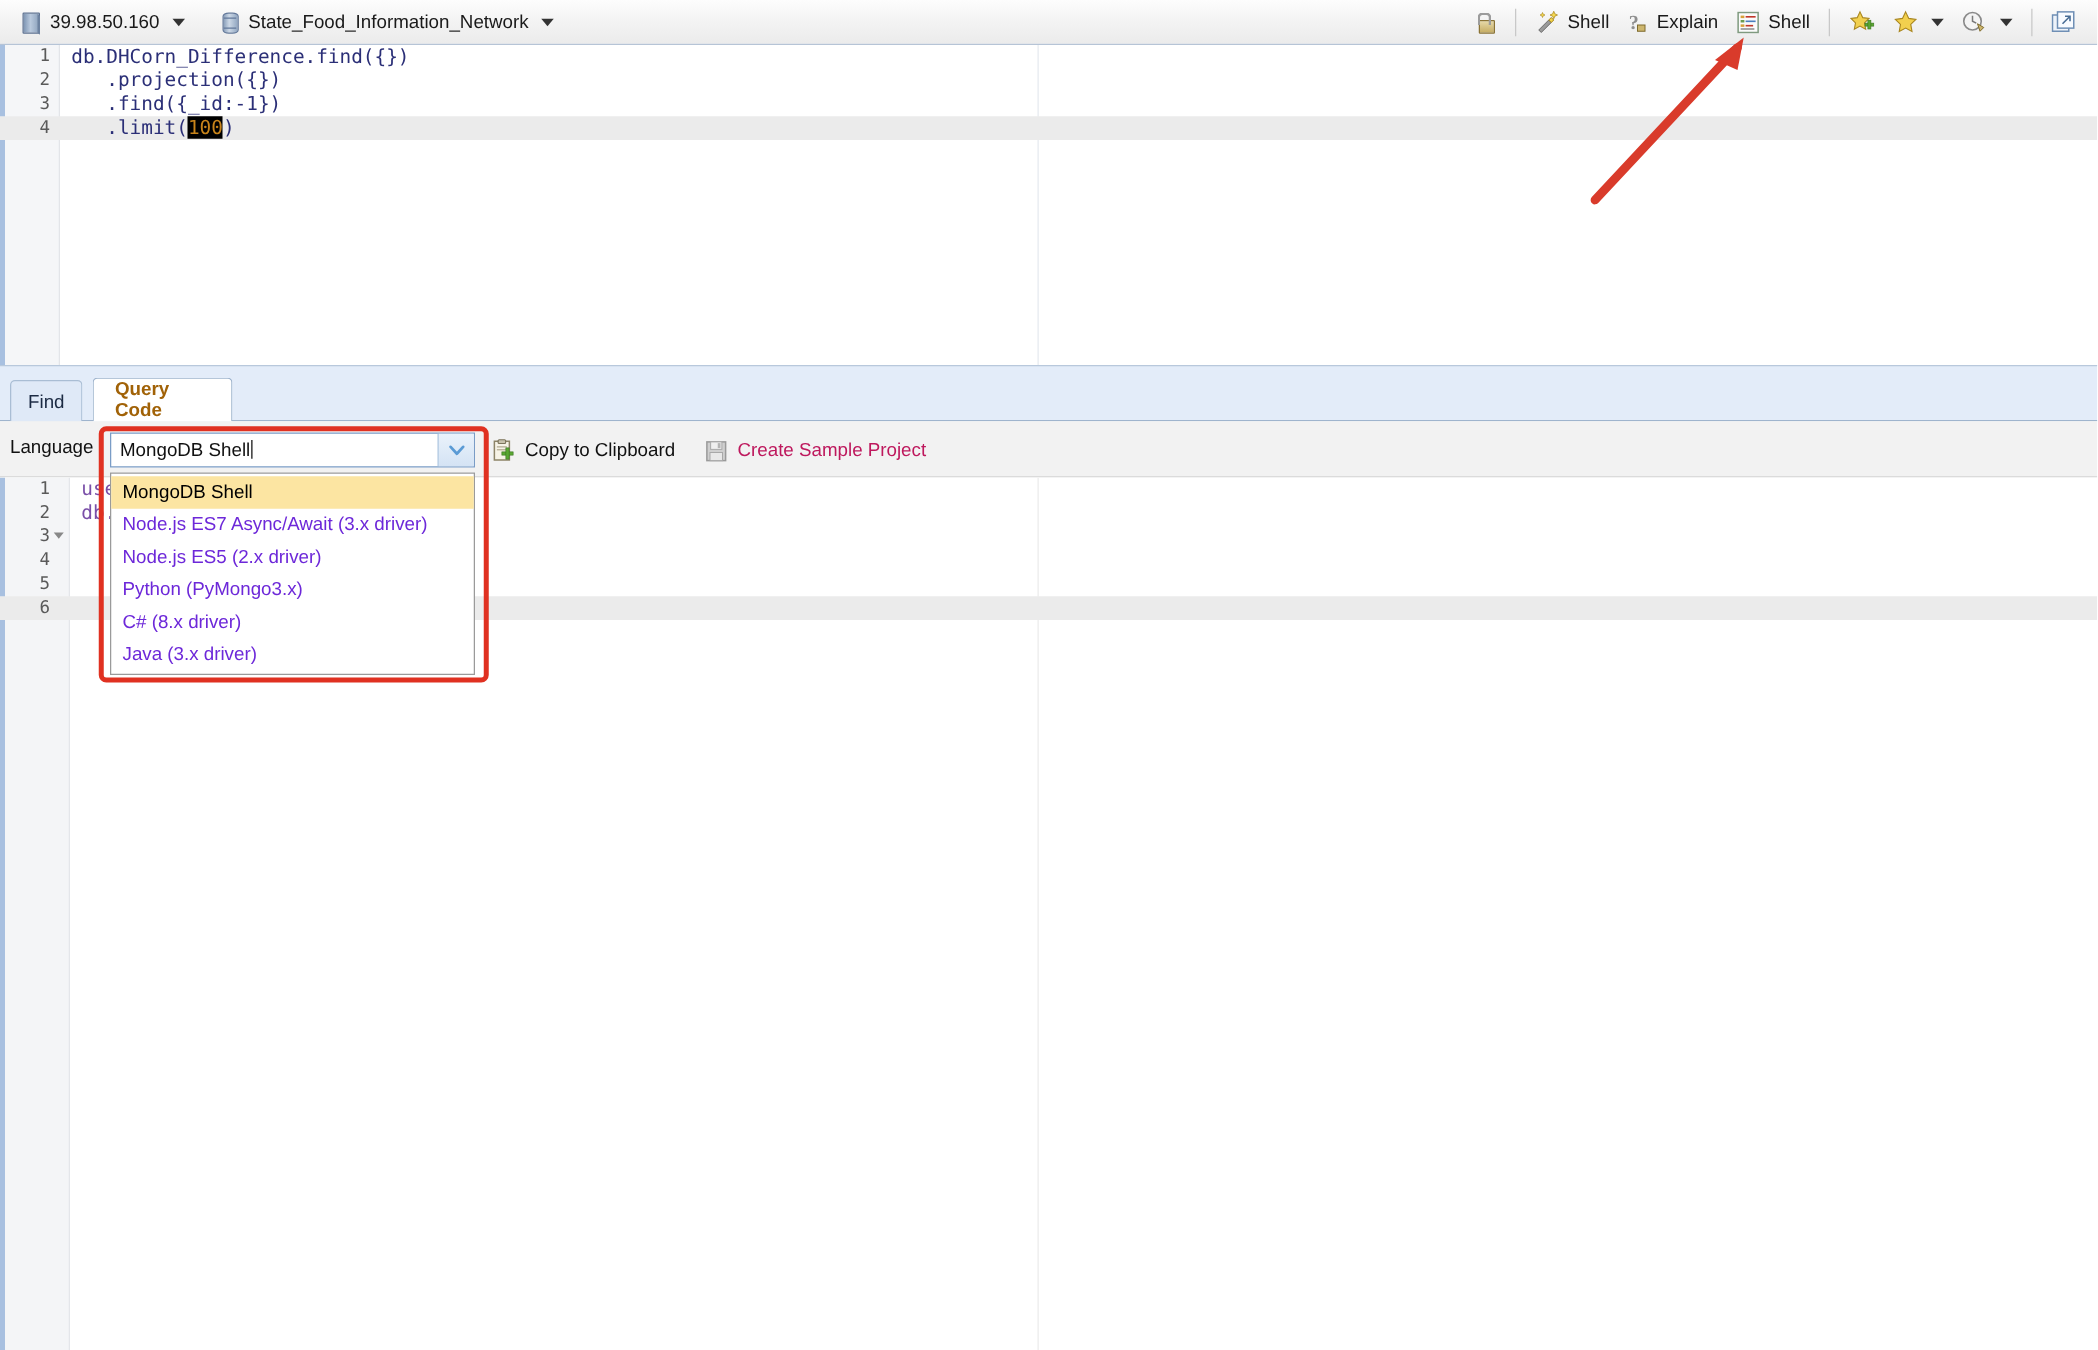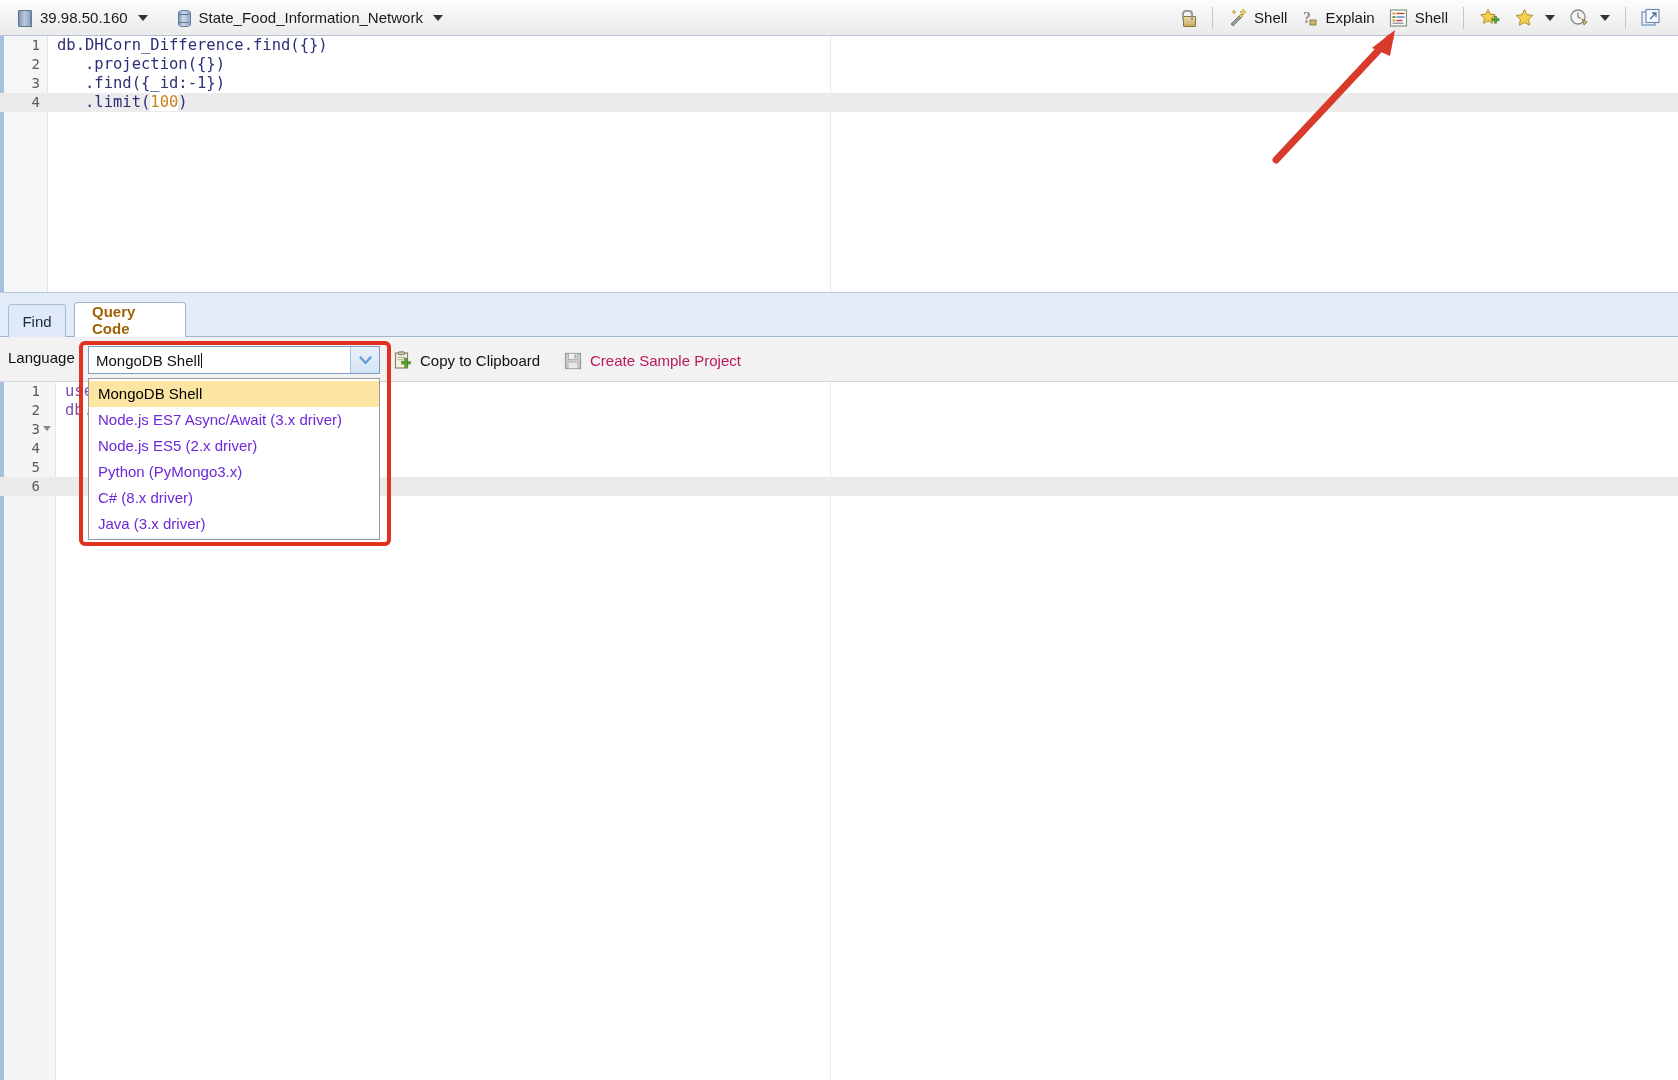--- a/index.html
+++ b/index.html
@@ -206,21 +206,21 @@
     left: 57px; top: 0;
     color: #2b2f77;
   }
   .ruler {
     position: absolute;
     left: 830px; top: 0;
     width: 1px; height: 100%;
     background: #e6eaf0;
   }
   .tok-num { color: #c8841a; }
-  .tok-sel { background: #ffffff; }
+  .tok-sel { background: #000000; }
 
   
   .tabstrip {
     position: absolute;
     left: 0; top: 292px;
     width: 1678px;
     height: 45px;
     background: #e3ecf9;
     border-top: 1px solid #b8c8dc;
     border-bottom: 1px solid #9fb4cd;

